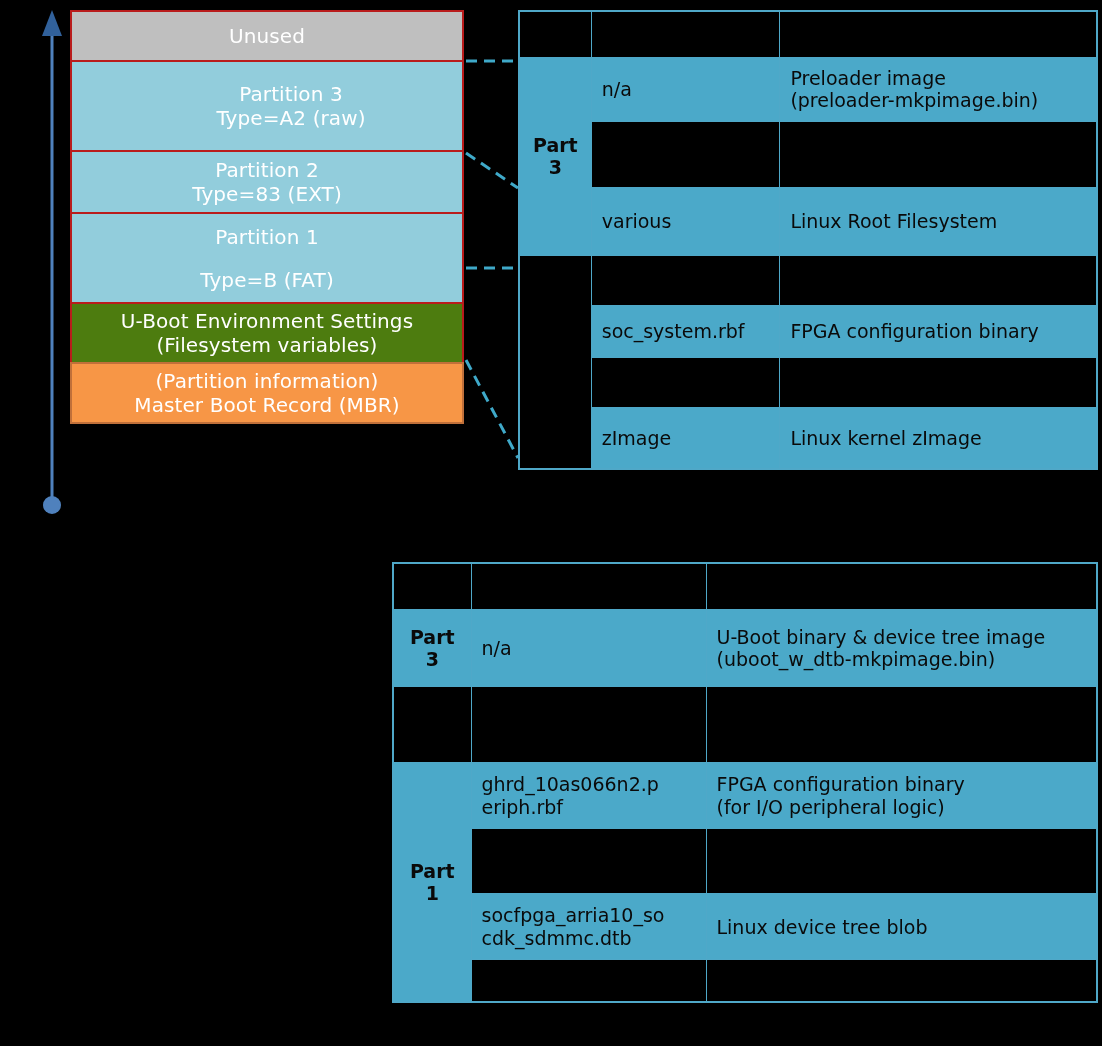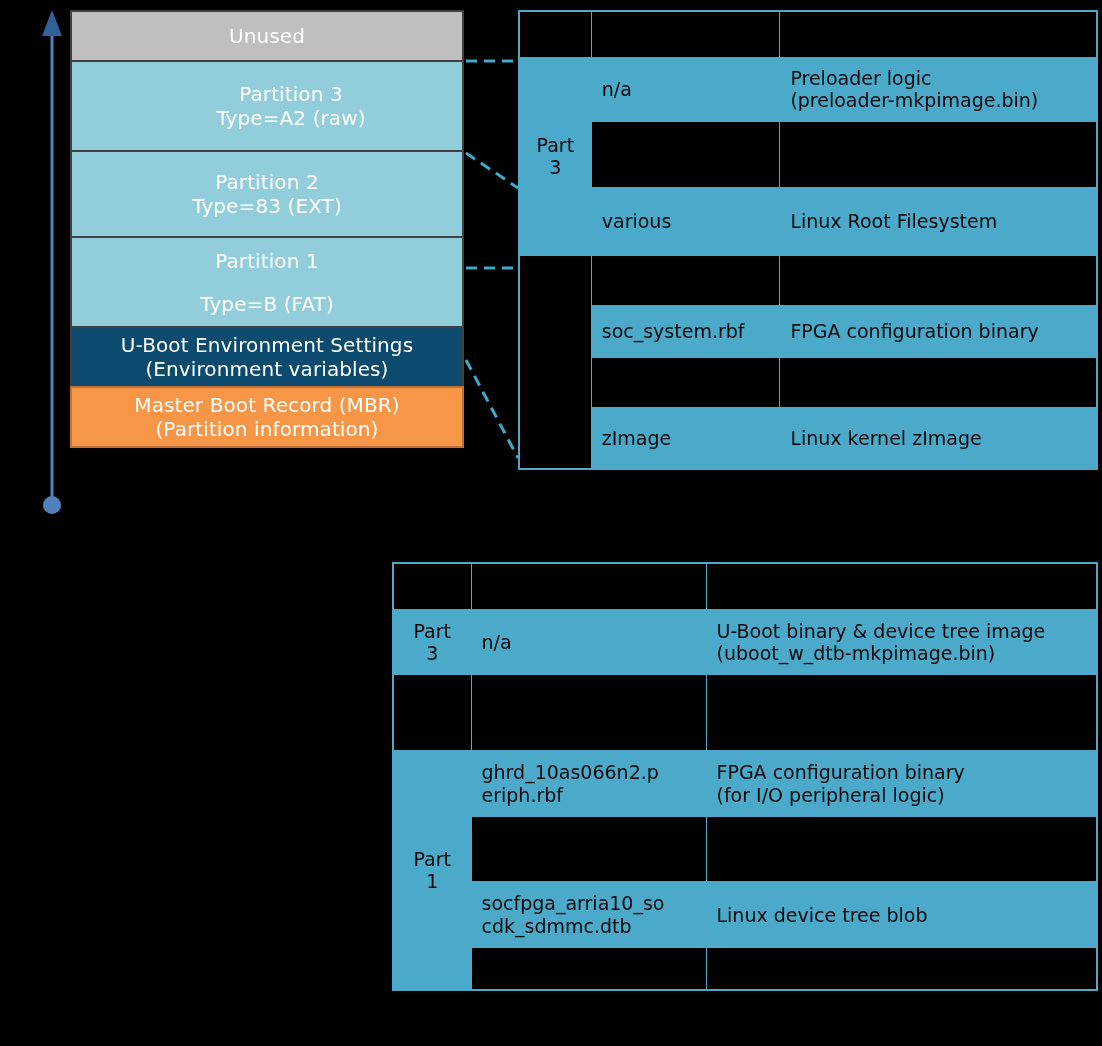--- a/index.html
+++ b/index.html
@@ -17,36 +17,36 @@
 
   
   #partition-stack {
     position: absolute;
     left: 70px;
     top: 10px;
     width: 394px;
   }
   .partition-box {
     box-sizing: border-box;
-    border: 2px solid #404040;
+    border: 2px solid #b91c1c;
     color: #FFFFFF;
     display: flex;
     flex-direction: column;
     align-items: center;
     justify-content: center;
     text-align: center;
     font-size: 20px;
     line-height: 1.20;
     letter-spacing: 0.1px;
   }
   .pb-unused   { height: 52px;  background: #BFBFBF; }
   .pb-part3    { height: 92px;  background: #92CDDC; margin-top: -2px; padding-left: 48px; }
-  .pb-part2    { height: 88px;  background: #92CDDC; margin-top: -2px; }
+  .pb-part2    { height: 64px;  background: #92CDDC; margin-top: -2px; }
   .pb-part1    { height: 92px;  background: #92CDDC; margin-top: -2px; gap: 19px; }
-  .pb-uboot    { height: 62px;  background: #0c4a6e; margin-top: -2px; }
+  .pb-uboot    { height: 62px;  background: #4d7c0f; margin-top: -2px; }
   .pb-mbr      { height: 62px;  background: #F79646; border-color:#C0703A; margin-top: -2px; }
   .pb-line2 { display:block; }
 
   
   #memory-arrow { position: absolute; left: 40px; top: 6px; width: 24px; height: 512px; }
 
   
   #connectors { position: absolute; left: 0; top: 0; width: 1102px; height: 1046px; pointer-events: none; }
 
   
@@ -61,21 +61,21 @@
     border: 1px solid #4FA8C8;
     padding: 0 10px;
     vertical-align: middle;
     font-size: 19px;
     line-height: 1.18;
     color: #0A0A0A;
     background: #000000;
     overflow: hidden;
   }
   .diagram-table td.fill { background: #4BA9C9; }
-  .diagram-table td.part-cell { text-align: center; padding: 10px 4px; }
+  .diagram-table td.part-cell { text-align: center; padding: 16px 4px; font-weight: bold; }
   .diagram-table td.blank { color: transparent; }
   .cellline { display: block; white-space: pre; }
 
   
   #table-top { left: 518px; top: 10px; width: 580px; }
   #table-top .col-part { width: 72px; }
   #table-top .col-file { width: 188px; }
   #table-top .col-desc { width: 316px; }
 
   
@@ -109,26 +109,26 @@
     <span class="pb-line2">Type=83  (EXT)</span>
   </div>
 
   <div class="partition-box pb-part1">
     <span class="pb-line2">Partition 1</span>
     <span class="pb-line2">Type=B  (FAT)</span>
   </div>
 
   <div class="partition-box pb-uboot">
     <span class="pb-line2">U-Boot Environment Settings</span>
-    <span class="pb-line2">(Environment variables)</span>
+    <span class="pb-line2">(Filesystem variables)</span>
   </div>
 
   <div class="partition-box pb-mbr">
+    <span class="pb-line2">(Partition information)</span>
     <span class="pb-line2">Master Boot Record (MBR)</span>
-    <span class="pb-line2">(Partition information)</span>
   </div>
 </div>
 
 <svg id="connectors" viewBox="0 0 1102 1046">
   <line x1="466" y1="61" x2="518" y2="61" stroke="#3FA9C9" stroke-width="3" stroke-dasharray="11 7"></line>
   <line x1="466" y1="153" x2="518" y2="188" stroke="#3FA9C9" stroke-width="3" stroke-dasharray="11 7"></line>
   <line x1="466" y1="268" x2="518" y2="268" stroke="#3FA9C9" stroke-width="3" stroke-dasharray="11 7"></line>
   <line x1="466" y1="360" x2="518" y2="458" stroke="#3FA9C9" stroke-width="3" stroke-dasharray="11 7"></line>
 </svg>
 
@@ -144,21 +144,21 @@
       <td class="blank"></td>
       <td class="blank"></td>
     </tr>
     <tr style="height:64px">
       <td class="part-cell fill" rowspan="3">
         <span class="cellline">Part</span>
         <span class="cellline">3</span>
       </td>
       <td class="fill">n/a</td>
       <td class="fill">
-        <span class="cellline">Preloader logic</span>
+        <span class="cellline">Preloader image</span>
         <span class="cellline">(preloader-mkpimage.bin)</span>
       </td>
     </tr>
     <tr style="height:66px">
       <td class="blank"></td>
       <td class="blank"></td>
     </tr>
     <tr style="height:68px">
       <td class="fill">various</td>
       <td class="fill">Linux Root  Filesystem</td>

